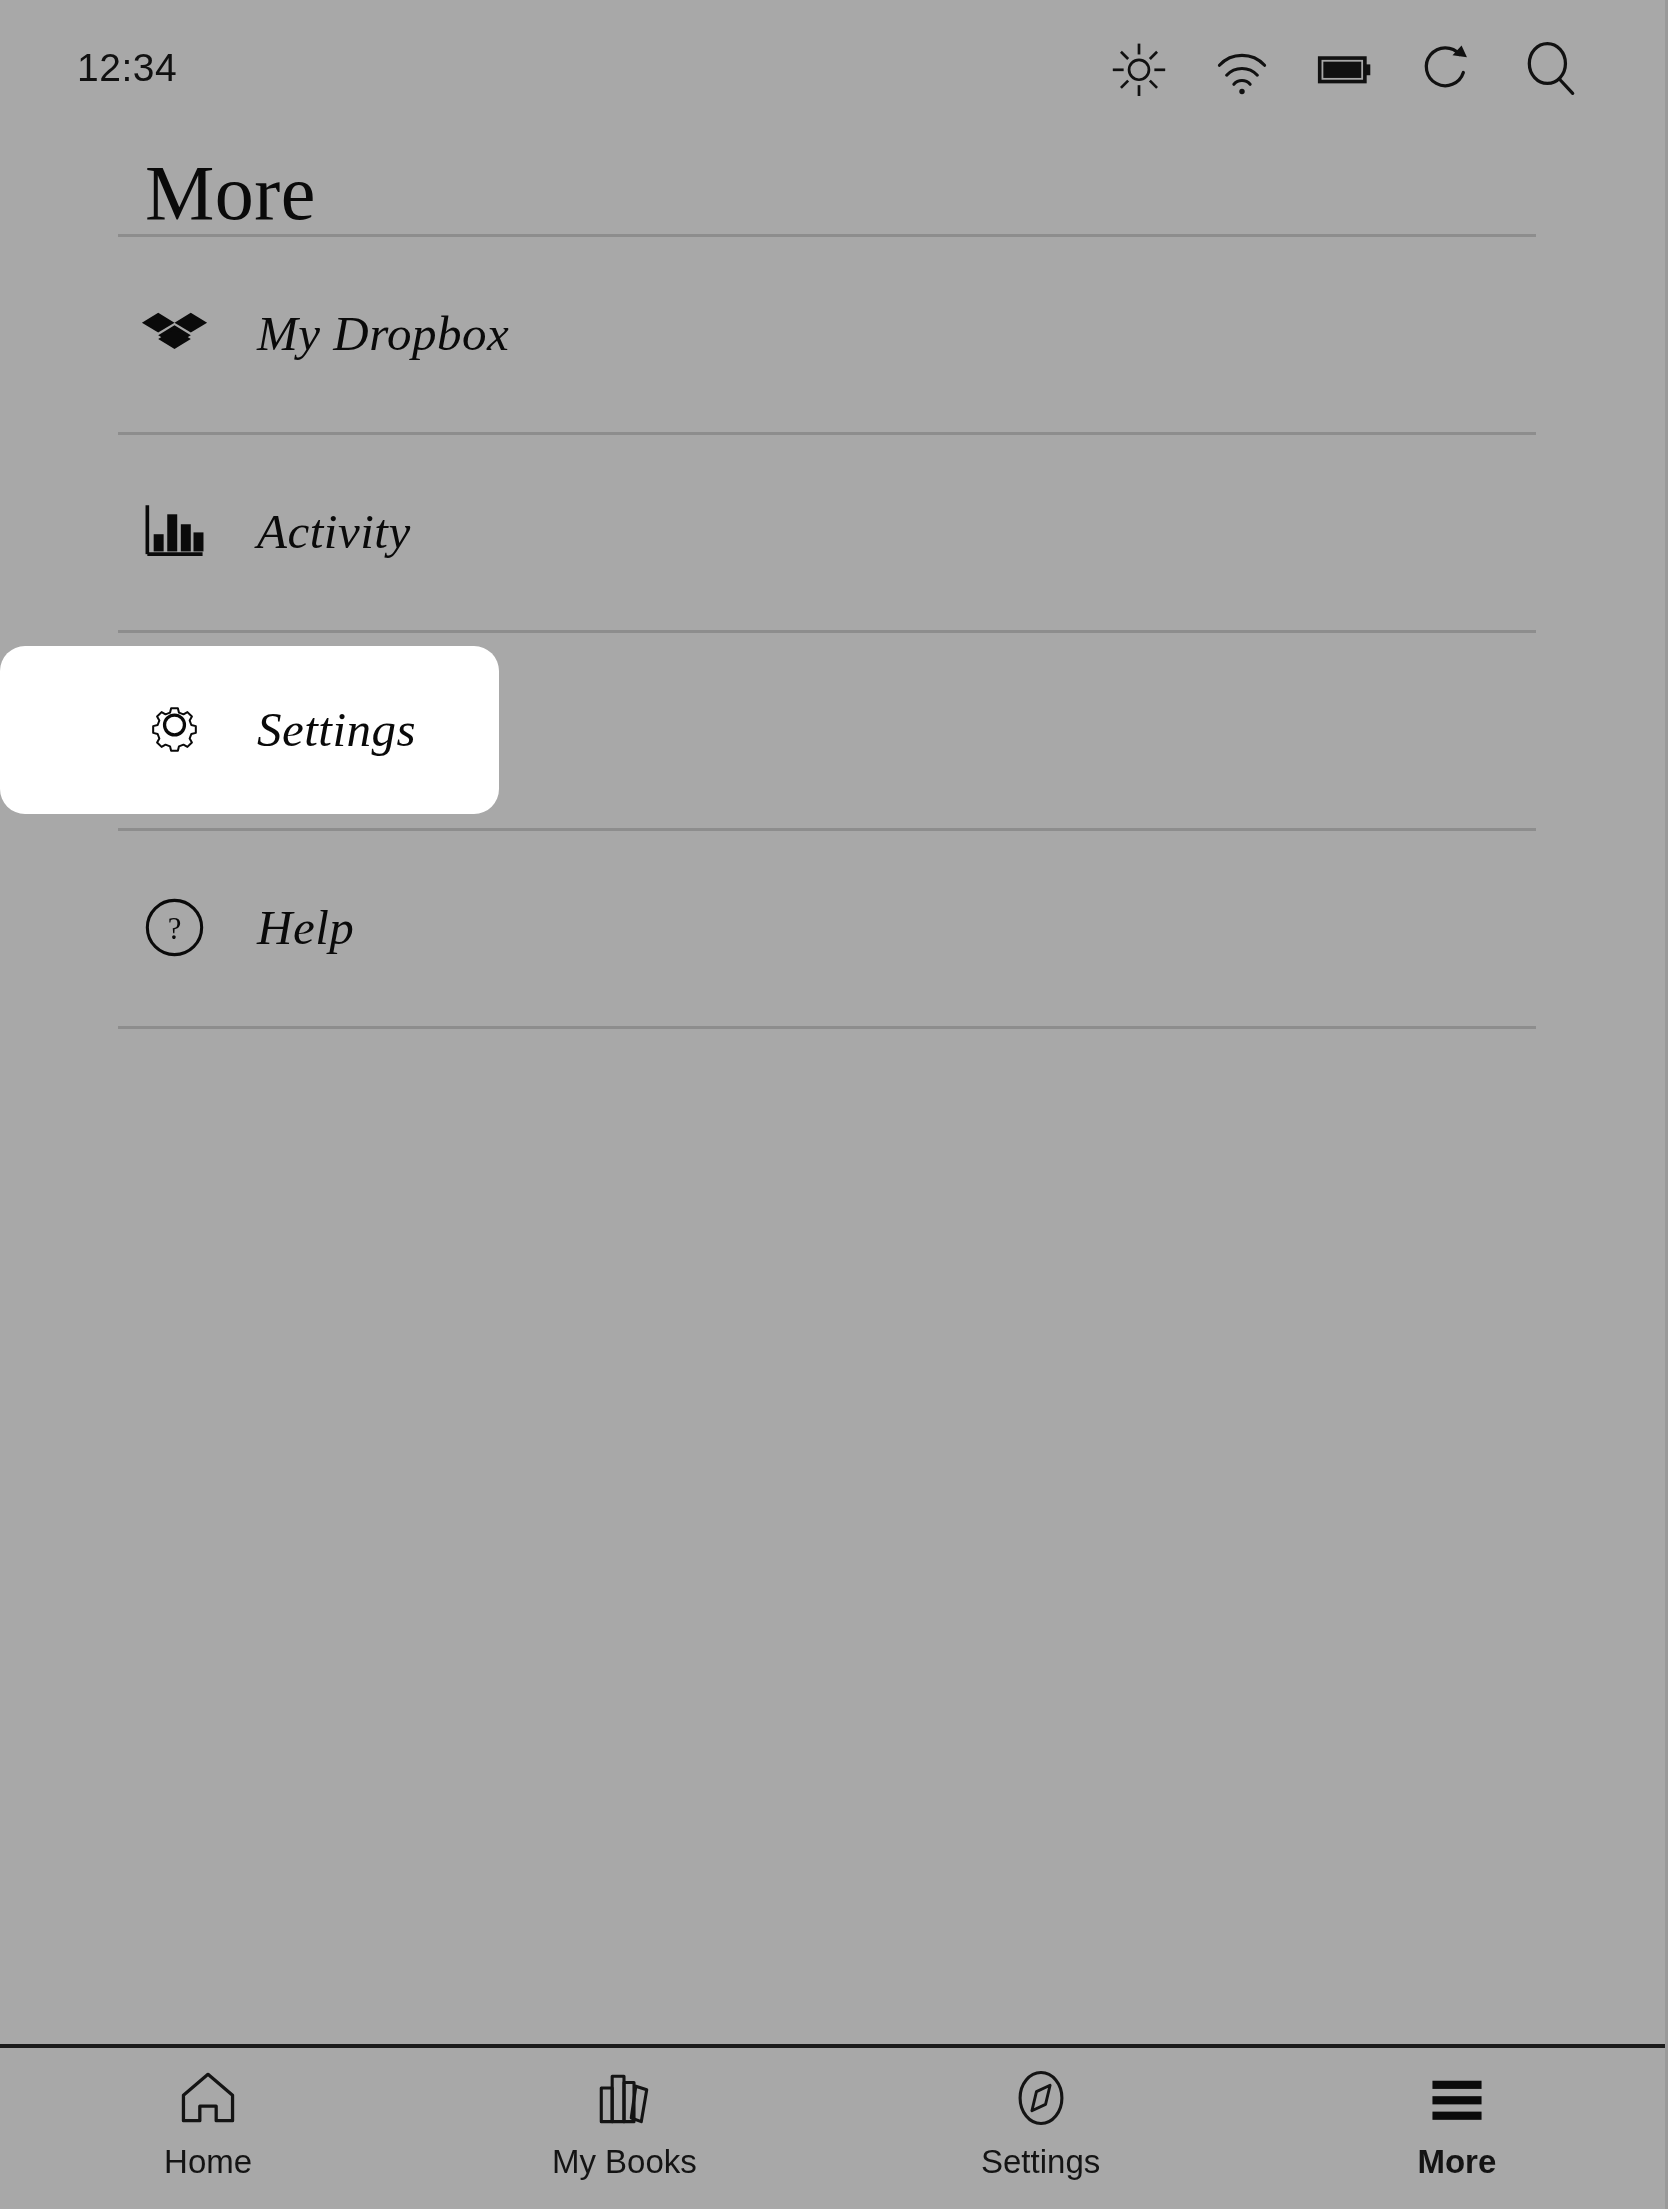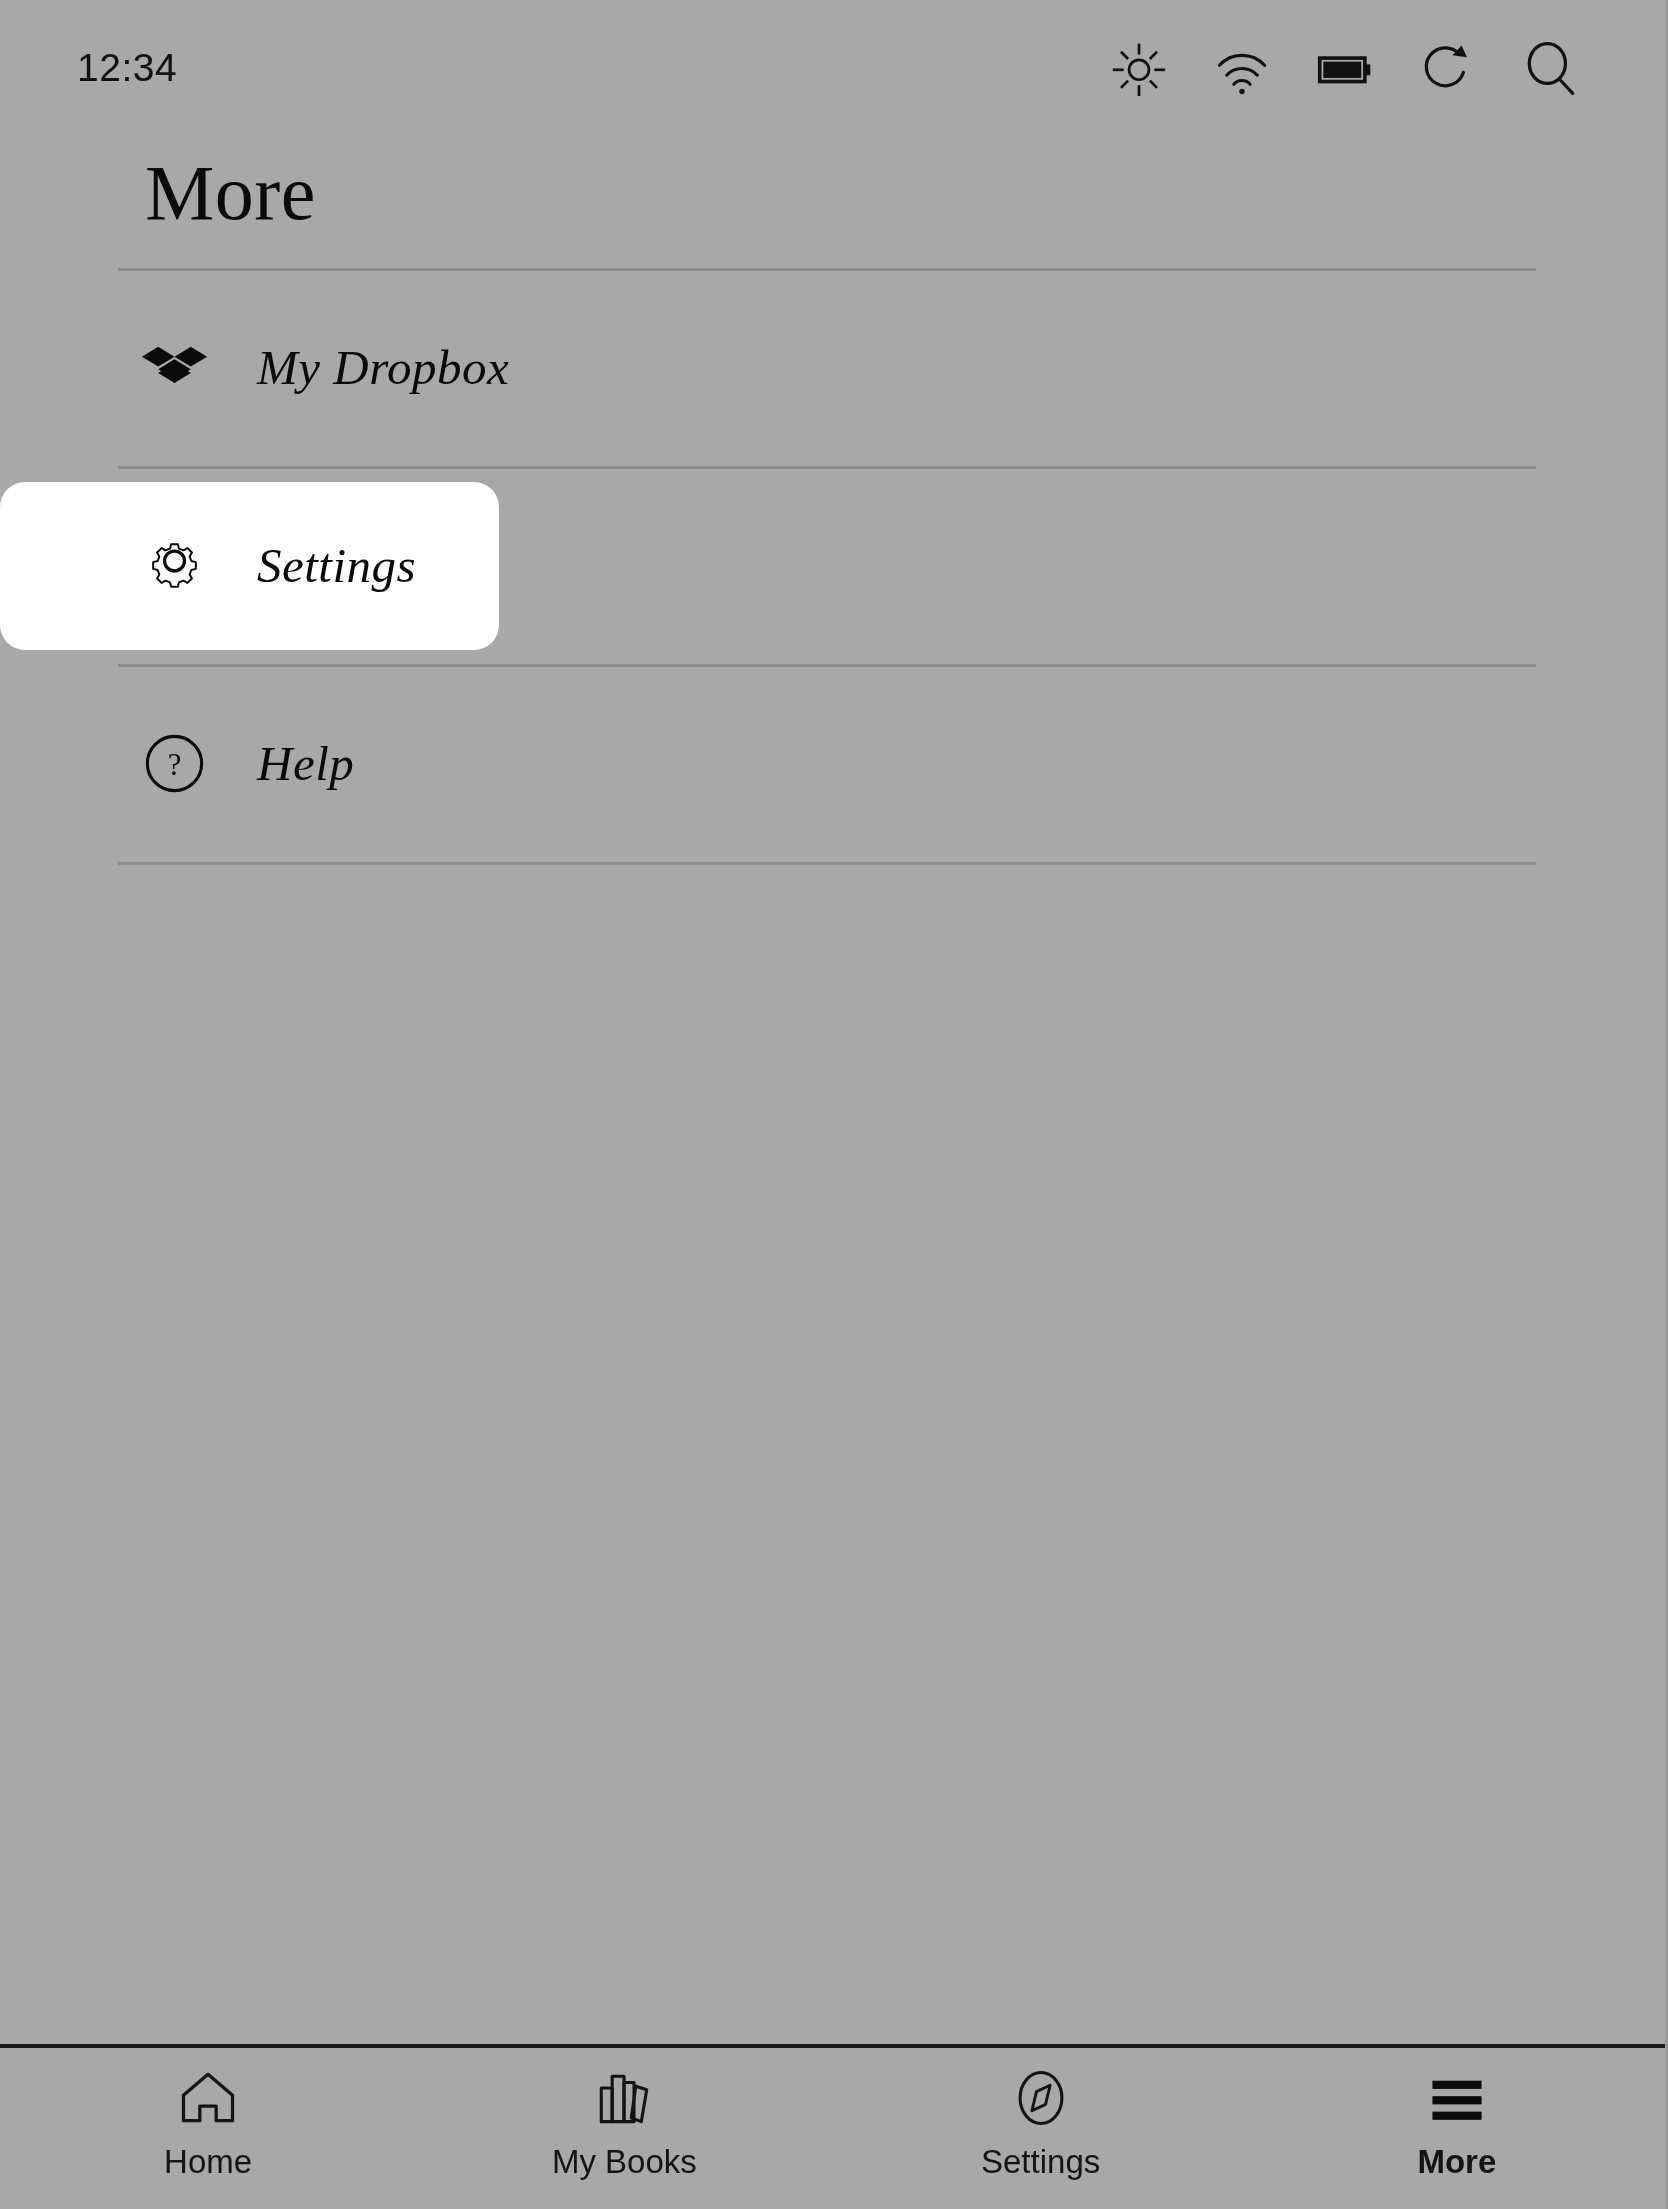--- a/index.html
+++ b/index.html
@@ -58,21 +58,20 @@
     font-family: "Liberation Serif", serif;
     font-size: 78px;
     color: #0a0a0a;
     padding: 16.3px 0 0 145px;
     line-height: 1.05;
     letter-spacing: 0.5px;
   }
 
   
   .menu {
-    margin-top: 34px;
     position: relative;
   }
   .menu-row {
     position: relative;
     height: 198px;
     display: flex;
     align-items: center;
     padding-left: 116px;
     box-sizing: border-box;
   }
@@ -232,20 +231,40 @@
               <polygon points="19,39 37,28 55,39 37,50"></polygon>
               <polygon points="37,54 19,43 37,32 55,43"></polygon>
             </g>
           </svg>
         </div>
         <div class="menu-label">My Dropbox</div>
       </div>
     </div>
 
 
+    <div class="menu-row">
+      <div class="divider" style="top:0"></div>
+      <div class="row-inner">
+        <div class="menu-icon">
+          <svg width="67" height="67" viewBox="0 0 74 74">
+            <g stroke="#0a0a0a" stroke-width="4" fill="none">
+              <line x1="7" y1="8" x2="7" y2="62"></line>
+              <line x1="7" y1="62" x2="68" y2="62"></line>
+            </g>
+            <g fill="#0a0a0a">
+              <rect x="14" y="40" width="11" height="19"></rect>
+              <rect x="29" y="18" width="11" height="41"></rect>
+              <rect x="44" y="29" width="11" height="30"></rect>
+              <rect x="58" y="38" width="11" height="21"></rect>
+            </g>
+          </svg>
+        </div>
+        <div class="menu-label">Activity</div>
+      </div>
+    </div>
 
     <div class="menu-row">
       <div class="divider" style="top:0"></div>
       <div class="highlight"></div>
       <div class="row-inner">
         <div class="menu-icon">
           <svg width="67" height="67" viewBox="0 0 74 74">
             <g transform="translate(37,37)">
               <path fill="none" stroke="#0a0a0a" stroke-width="3.6" stroke-linejoin="round" d="M -6 -30 L 6 -30 L 8 -22 L 16 -19 L 23 -23 L 31 -15 L 27 -8 L 30 0 L 38 2 L 38 14 L 30 16 L 27 24 L 31 31 L 23 39 L 16 35 L 8 38 L 6 46 L -6 46 L -8 38 L -16 35 L -23 39 L -31 31 L -27 24 L -30 16 L -38 14 L -38 2 L -30 0 L -27 -8 L -31 -15 L -23 -23 L -16 -19 L -8 -22 Z" transform="scale(0.62) translate(0,-8)"></path>
               <circle cx="0" cy="-5" r="11" fill="none" stroke="#0a0a0a" stroke-width="3.6"></circle>

